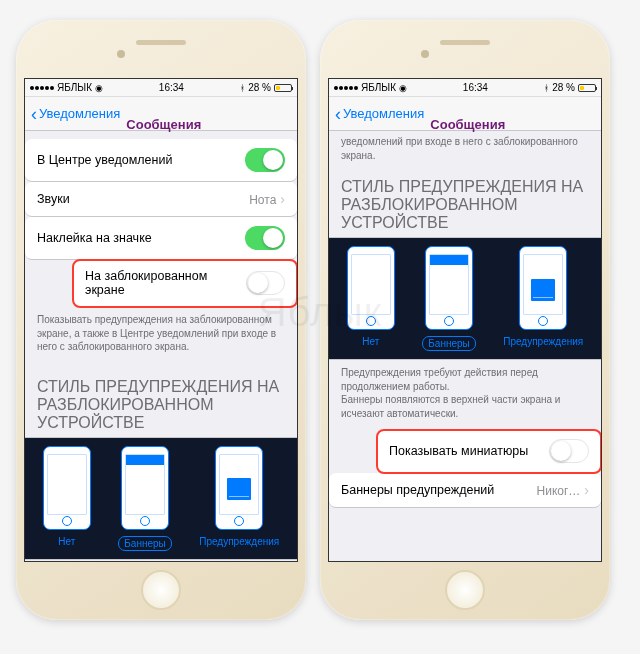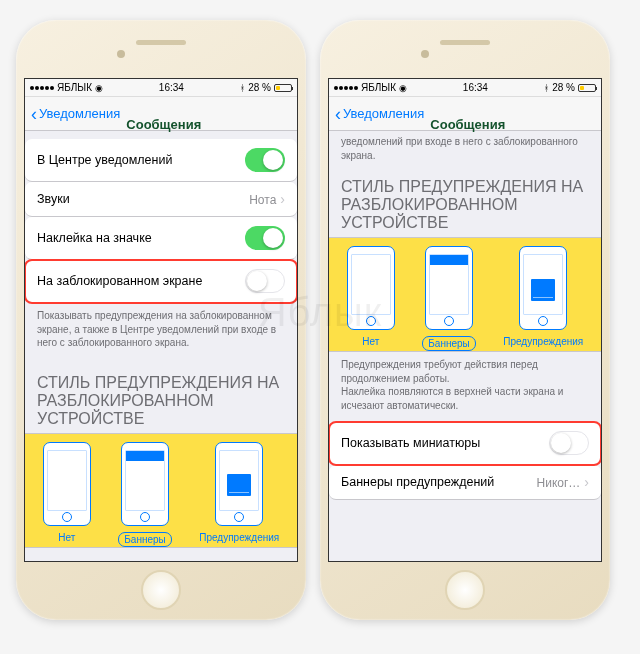--- a/index.html
+++ b/index.html
@@ -108,21 +108,21 @@
       display: flex;
       align-items: center;
       color: #007aff;
       font-size: 13px;
       gap: 2px;
     }
     .chevron-left { font-size: 18px; line-height: 1; }
     .nav-title {
       font-weight: 600;
       font-size: 13px;
-      color: #14532d;
+      color: #701a75;
       margin-left: 6px;
       margin-top: 22px;
     }
     .content { flex: 1; overflow: hidden; font-size: 12px; }
     .row {
       background: #fff;
       border-bottom: 0.5px solid #c8c7cc;
       padding: 9px 12px;
       display: flex;
       justify-content: space-between;
@@ -146,37 +146,37 @@
       content: '';
       position: absolute;
       width: 20px; height: 20px;
       background: #fff;
       border-radius: 50%;
       top: 2px;
       box-shadow: 0 1px 3px rgba(0,0,0,0.3);
     }
     .toggle.on::after { right: 2px; }
     .toggle.off::after { left: 1px; top: 0.5px; }
-    .highlight { outline: 2px solid #ff3b30; outline-offset: -1px; }
+    .highlight { outline: 2px solid #ff3b30; outline-offset: -1px; margin-left: 48px; }
     .footer-text {
       padding: 6px 12px 10px;
       font-size: 10px;
       color: #6d6d72;
       line-height: 1.35;
     }
     .section-header {
       padding: 14px 12px 5px;
       font-size: 16px;
       color: #6d6d72;
     }
     .style-preview {
-      background: #fde047;
+      background: #0f172a;
       border-top: 0.5px solid #c8c7cc;
       border-bottom: 0.5px solid #c8c7cc;
-      padding: 8px 4px 0;
+      padding: 8px 4px 8px;
       display: flex;
       justify-content: space-around;
     }
     .style-opt {
       display: flex;
       flex-direction: column;
       align-items: center;
       gap: 6px;
       font-size: 10px;
       color: #007aff;
@@ -378,21 +378,21 @@
         <div class="style-opt">
           <div class="mini-phone">
               <div class="mini-screen">
                 <div class="mini-alert"></div>
               </div>
             </div>
           <span>Предупреждения</span>
         </div>
       </div>
       <div class="footer-text" style="white-space:pre-line">Предупреждения требуют действия перед продолжением работы.
-Наклейка появляются в верхней части экрана и исчезают автоматически.</div>
+Баннеры появляются в верхней части экрана и исчезают автоматически.</div>
       <div class="row highlight">
         <span class="row-label">Показывать миниатюры</span>
         <div class="toggle off"></div>
       </div>
       <div class="row">
         <span class="row-label">Баннеры предупреждений</span>
         <span class="row-value">
             <span>Никог…</span>
             <span class="chevron-right">›</span>
           </span>

